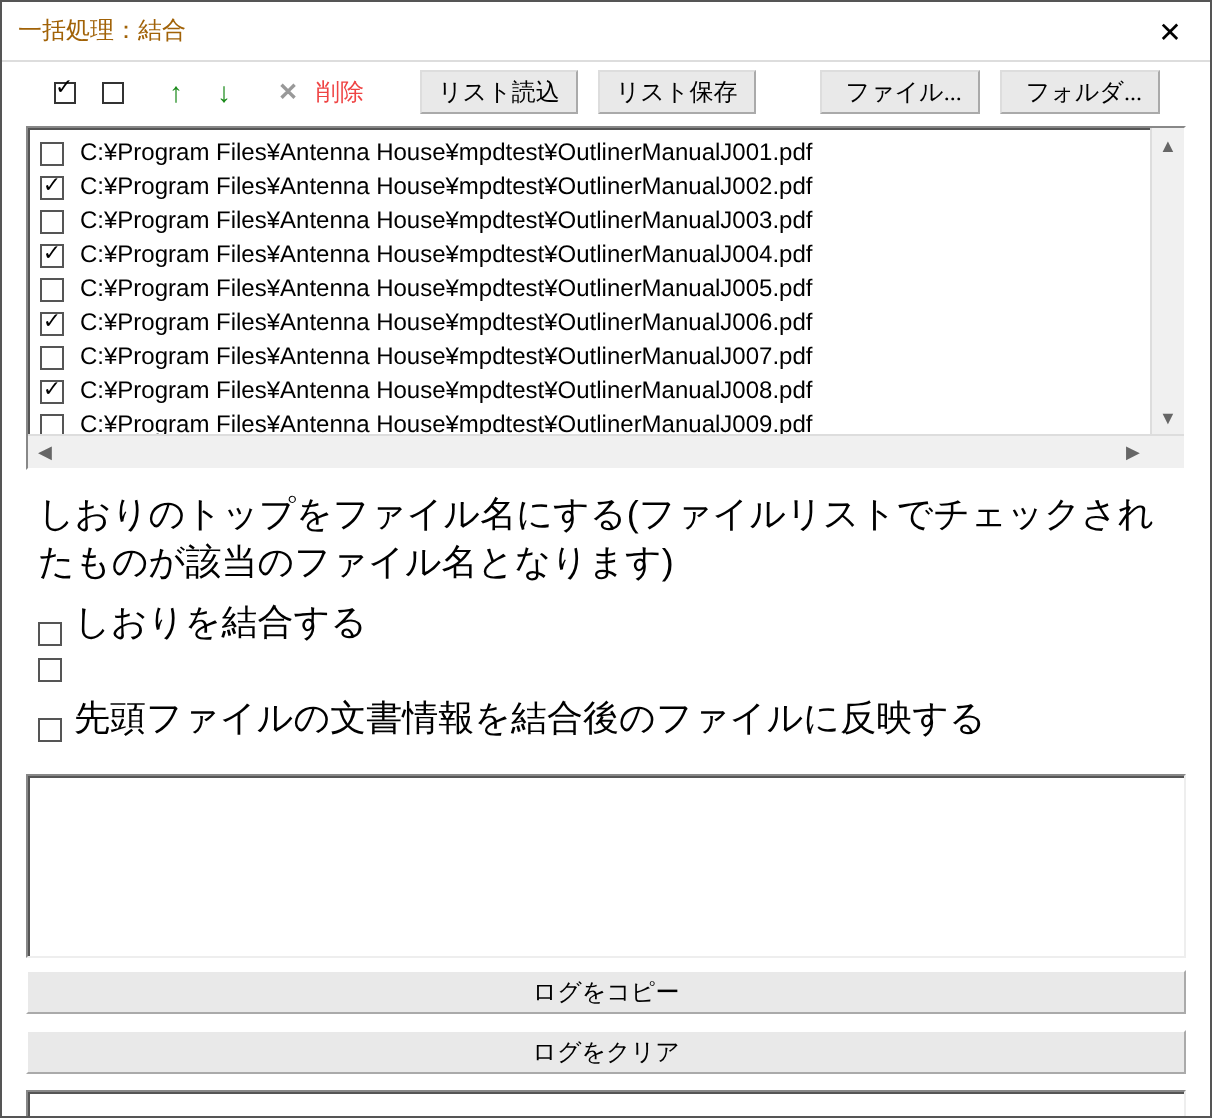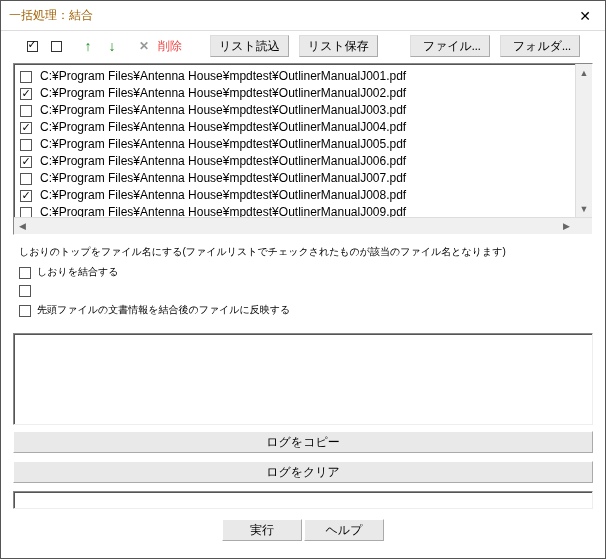--- a/index.html
+++ b/index.html
@@ -106,21 +106,21 @@
   .hscroll {
     height:17px; background:#f0f0f0;
     display:flex; border-top:1px solid #ddd;
   }
   .hscroll .sb-btn{width:17px; display:flex;align-items:center;justify-content:center; font-size:9px; color:#666;}
   .hscroll .sb-track{flex:1; background:#f0f0f0; position:relative;}
   .hscroll .corner{width:17px; background:#f0f0f0;}
 
   .options {
     padding: 10px 18px 4px 18px;
-    font-size:10px;
+    font-size:18px;
   }
   .opt-row {
     display:flex; align-items:flex-end; gap:6px;
     margin: 6px 0;
   }
   .opt-row .cb {
     width:12px;height:12px;border:1px solid #555;background:#fff;
   }
   .note { margin-bottom:4px;}
 

